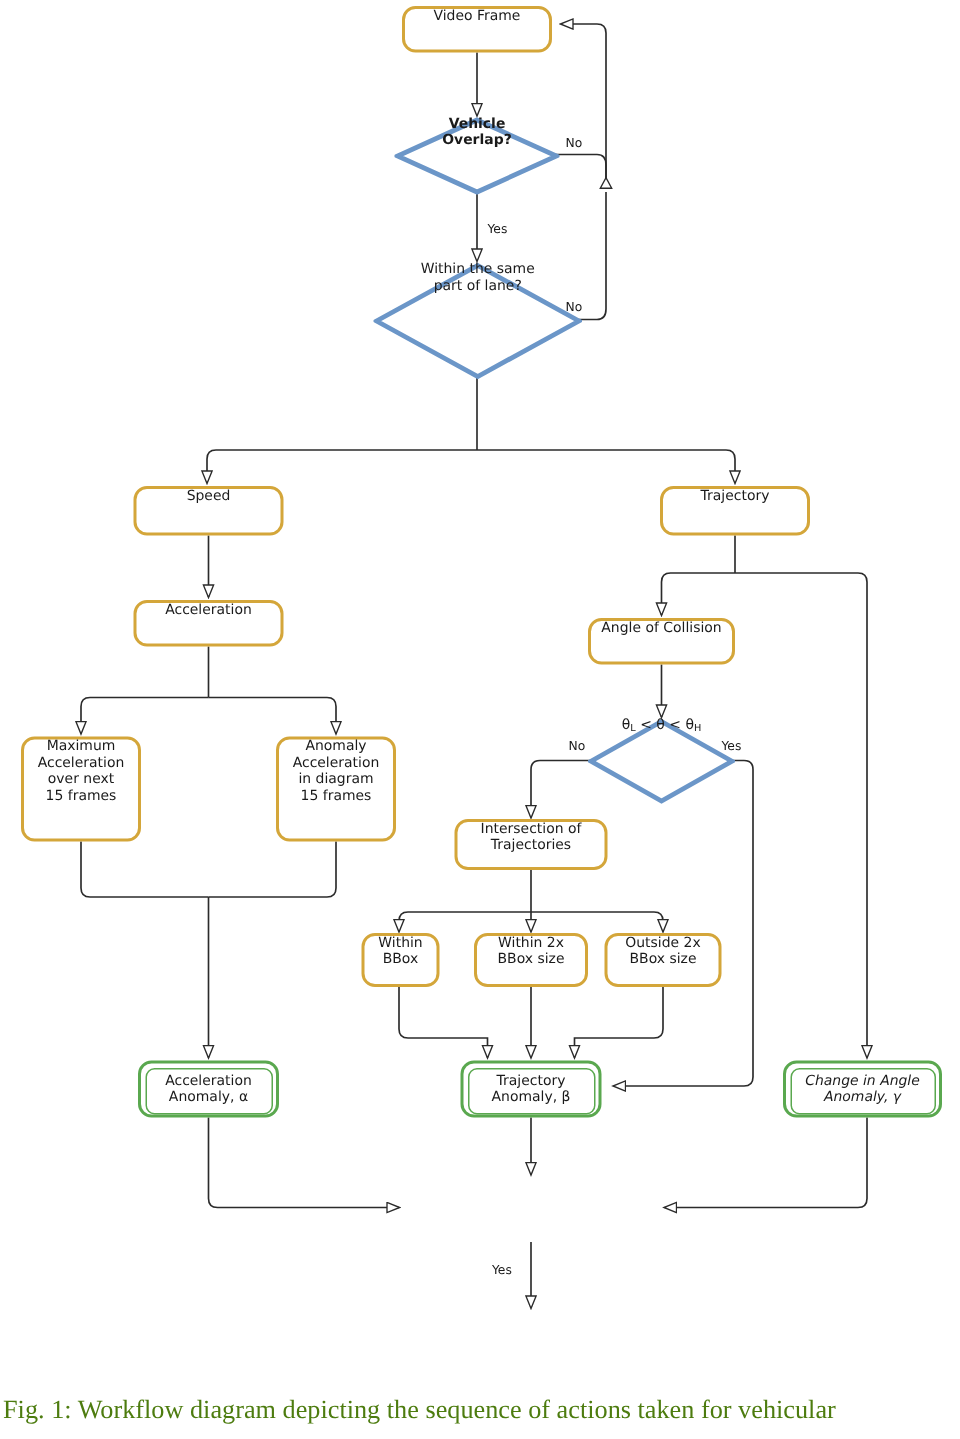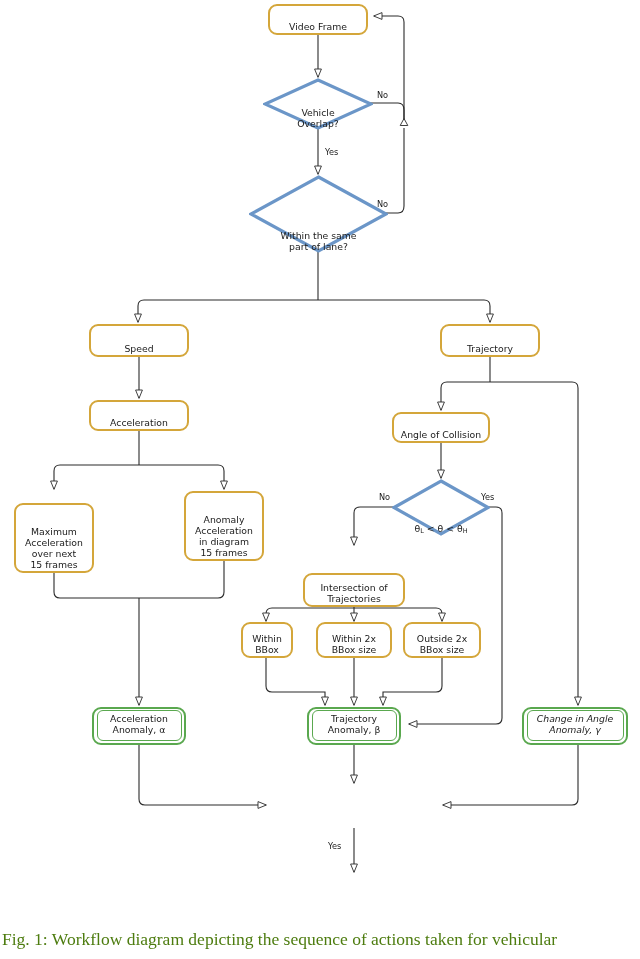--- a/index.html
+++ b/index.html
@@ -3,21 +3,21 @@
 <meta charset="utf-8">
 <style>
   html,body{margin:0;padding:0;background:#ffffff;}
   body{width:640px;height:959px;position:relative;overflow:hidden;
        font-family:"DejaVu Sans","Liberation Sans",sans-serif;}
 
   #diagram{position:absolute;left:0;top:0;width:640px;height:925px;}
   svg#wires{position:absolute;left:0;top:0;width:640px;height:925px;}
 
   .node{position:absolute;box-sizing:border-box;display:flex;
-        align-items:flex-end;justify-content:center;text-align:center;
+        align-items:flex-start;justify-content:center;text-align:center;
         background:#ffffff;color:#1a1a1a;line-height:1.18;}
 
   
   .proc{border:2.2px solid #d4a63a;border-radius:9px;font-size:9.3px;}
 
   
   .dec{background:transparent;border:none;}
   .dec .dmd{position:absolute;left:0;top:0;width:100%;height:100%;}
   .dec .dtxt{position:relative;z-index:2;width:100%;font-size:9.3px;
              text-align:center;}
@@ -109,21 +109,21 @@
       <path d="M578,745 L578,799 Q578,805 572,805 L443,805" marker-end="url(#ah)"></path>
 
       <path d="M354,828 L354,872" marker-end="url(#ah)"></path>
     </g>
   </svg>
 
   <div class="node proc" style="left:268px;top:4px;width:100px;height:31px;">
     <span>Video Frame</span>
   </div>
 
-  <div class="node dec" style="left:263px;top:78px;width:110px;height:52px;">
+  <div class="node dec" style="left:263px;top:78px;width:110px;height:52px;font-weight:bold;">
     <svg class="dmd" viewBox="0 0 110 52" preserveAspectRatio="none">
       <polygon points="55,2 108,26 55,50 2,26" fill="#ffffff" stroke="#6b96c8" stroke-width="3.2"></polygon>
     </svg>
     <div class="dtxt">
       <div>Vehicle</div>
       <div>Overlap?</div>
     </div>
   </div>
 
   <div class="node dec" style="left:249px;top:175px;width:139px;height:78px;">
@@ -145,21 +145,21 @@
   </div>
 
   <div class="node proc" style="left:89px;top:400px;width:100px;height:31px;">
     <span>Acceleration</span>
   </div>
 
   <div class="node proc" style="left:392px;top:412px;width:98px;height:31px;">
     <span>Angle of Collision</span>
   </div>
 
-  <div class="node proc" style="left:14px;top:491px;width:80px;height:70px;margin-top:12px;">
+  <div class="node proc" style="left:14px;top:491px;width:80px;height:70px;">
     <div>
       <div>Maximum</div>
       <div>Acceleration</div>
       <div>over next</div>
       <div>15 frames</div>
     </div>
   </div>
 
   <div class="node proc" style="left:184px;top:491px;width:80px;height:70px;">
     <div>
@@ -172,21 +172,21 @@
 
   <div class="node dec" style="left:392px;top:479px;width:98px;height:57px;">
     <svg class="dmd" viewBox="0 0 98 57" preserveAspectRatio="none">
       <polygon points="49,2 96,28.5 49,55 2,28.5" fill="#ffffff" stroke="#6b96c8" stroke-width="3.2"></polygon>
     </svg>
     <div class="dtxt">
       <span>θ</span><sub>L</sub><span> &lt; </span><span>θ</span><span> &lt; </span><span>θ</span><sub>H</sub>
     </div>
   </div>
 
-  <div class="node proc" style="left:303px;top:546px;width:102px;height:34px;margin-top:27px;">
+  <div class="node proc" style="left:303px;top:546px;width:102px;height:34px;">
     <div>
       <div>Intersection of</div>
       <div>Trajectories</div>
     </div>
   </div>
 
   <div class="node proc" style="left:241px;top:622px;width:52px;height:36px;">
     <div>
       <div>Within</div>
       <div>BBox</div>

